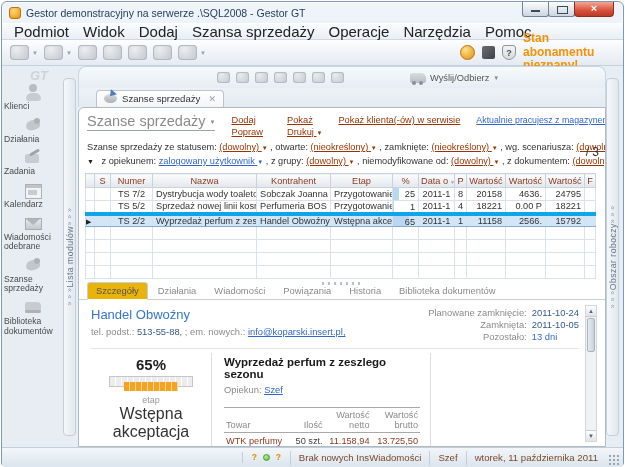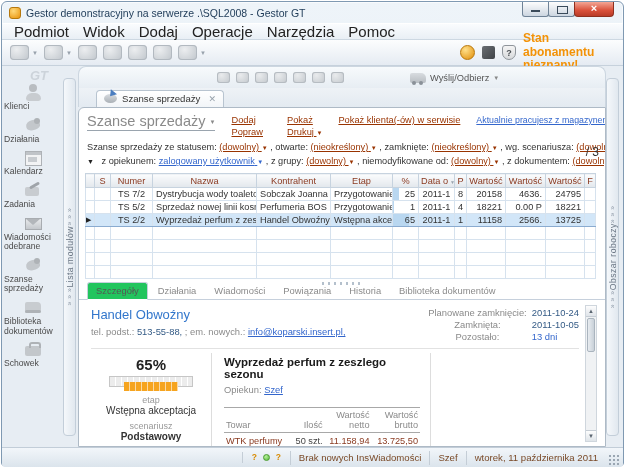--- a/index.html
+++ b/index.html
@@ -125,60 +125,60 @@
 
   
   .grid-wrap { padding:2px 0 0 6px; }
   table.grid { border-collapse:collapse; table-layout:fixed; width:508px; font-size:9.2px; }
   table.grid th { background:linear-gradient(#fbfcfd,#e2e7ec); border:1px solid #c7d3df; color:#8b3a21;
     font-weight:normal; height:14px; padding:0 2px; overflow:hidden; white-space:nowrap; cursor:pointer; }
   table.grid td { border:1px solid #d6e2ee; height:13px; padding:0 3px; overflow:hidden; white-space:nowrap; color:#333; }
   td.t-text { color:#7e3b22; }
   td.t-num { text-align:right; }
   td.t-ctr { text-align:center; }
-  tr.sel td { background:#d2e6f8; border-top:1px solid #0ea5e9; border-bottom:1px solid #8aabd0; }
+  tr.sel td { background:#d2e6f8; border-top:4px solid #0ea5e9; border-bottom:1px solid #8aabd0; }
   tr.sel td.cell-marker { position:relative; }
   tr.sel td.cell-marker::after { content:"\25B6"; position:absolute; left:0px; top:2px; font-size:7px; color:#222; }
   .sort-caret::after { content:"\25BC"; font-size:5px; color:#9aa4ae; margin-left:2px; }
   td.pct-cell { position:relative; padding:0; }
   .pct-fill { position:absolute; left:0; top:0; bottom:0; background:#b9d7f0; }
   .pct-num { position:absolute; right:3px; top:0; line-height:13px; }
 
   .c-spacer { flex:1; }
   .splitter { height:7px; position:relative; cursor:row-resize; }
   .splitter::after { content:""; position:absolute; left:50%; top:3px; width:40px; height:3px; margin-left:-20px;
     background:repeating-linear-gradient(90deg,#b4c0cc 0 2px,transparent 2px 6px); }
 
   
   .dtabs { display:flex; align-items:flex-end; gap:2px; padding:0 8px; height:17px; border-bottom:1px solid #c6d0dc; font-size:9.4px; }
   .dtab { padding:2px 8px 3px 8px; color:#8a8a8a; cursor:pointer; white-space:nowrap; }
-  .dtab.active { background:#22c55e; border:1px solid #c6d0dc; border-bottom:1px solid #fff; border-radius:3px 3px 0 0; color:#555; margin-bottom:-1px; }
+  .dtab.active { background:#eab308; border:1px solid #c6d0dc; border-bottom:1px solid #fff; border-radius:3px 3px 0 0; color:#555; margin-bottom:-1px; }
 
   
   .dbody { position:relative; height:146px; padding:7px 26px 0 12px; }
   .dinfo { display:flex; }
   .client-name { font-size:13px; color:#3377cc; cursor:pointer; }
   .contact { font-size:9.4px; color:#8a8a8a; margin-top:4px; }
   .contact .cv { color:#335a85; }
   .dates { margin-left:auto; display:grid; grid-template-columns:auto auto; column-gap:5px; row-gap:1px; font-size:9.4px; }
-  .dl { color:#8a8a8a; text-align:center;margin-left:20px; }
+  .dl { color:#8a8a8a; text-align:right;margin-left:20px; }
   .dv { color:#335a85; }
   .dv.blue { color:#3366cc; }
   .dhr { border:none; border-top:1px solid #e2e2e2; margin:6px 0 4px 0; }
   .dcols { display:flex; height:96px; }
   .dc1 { width:120px; text-align:center; padding-top:3px; }
   .vline { width:1px; background:#ddd; }
   .dc2 { width:218px; padding:3px 10px 0 12px; }
   .dc3 { flex:1; }
   .big-pct { font-size:15px; font-weight:bold; color:#222; }
   .pbar { width:84px; height:11px; margin:3px auto 8px auto; border:1px solid #c6c6c6;
     background:repeating-linear-gradient(90deg,#ececec 0 5px,#fff 5px 6px); }
   .pfill { height:100%; background:repeating-linear-gradient(90deg,#f6a41f 0 5px,#fcd9a4 5px 6px); }
   .slabel { font-size:9px; color:#999; margin-top:5px; }
-  .sval { font-size:10px; color:#333; }
+  .sval { font-size:16px; color:#333; }
   .sval.bold { font-weight:bold; }
   .opp-title { font-size:11.5px; font-weight:bold; color:#1a1a1a; }
   .owner { font-size:9.4px; color:#8a8a8a; margin:4px 0 12px 0; }
   table.ptable { width:100%; border-collapse:collapse; font-size:9.2px; }
   table.ptable th { color:#8a8a8a; font-weight:normal; border-top:1px solid #a8a8a8; border-bottom:1px solid #a8a8a8;
     padding:2px; text-align:right; vertical-align:bottom; line-height:1.1; }
   table.ptable th:first-child { text-align:left; }
   table.ptable td { padding:3px 2px 4px 2px; border-bottom:1px solid #c4c4c4; text-align:right; vertical-align:top; color:#8a3a20; line-height:1.15; }
   table.ptable td:first-child { text-align:left; }
   table.ptable td.qty { color:#444; }
@@ -211,20 +211,21 @@
       <div class="wbtn min"></div>
       <div class="wbtn max"></div>
       <div class="wbtn close">×</div>
     </div>
   </div>
 
   <div class="menubar">
     <span class="menu-item">Podmiot</span>
     <span class="menu-item">Widok</span>
     <span class="menu-item">Dodaj</span>
+    <span class="menu-item">Szansa sprzedaży</span>
     <span class="menu-item">Operacje</span>
     <span class="menu-item">Narzędzia</span>
     <span class="menu-item">Pomoc</span>
   </div>
 
   <div class="toolbar">
     <div class="tb-group">
       <span class="tb-icon"></span>
         <span class="tb-caret">▼</span>
       <span class="tb-icon"></span>
@@ -250,42 +251,38 @@
     <div class="sidebar">
       <div class="side-item">
         <div class="sicon ic-person"></div>
         <div class="side-label">Klienci</div>
       </div>
       <div class="side-item">
         <div class="sicon ic-hand"></div>
         <div class="side-label">Działania</div>
       </div>
       <div class="side-item">
+        <div class="sicon ic-pen"></div>
+        <div class="side-label">Zadania</div>
+      </div>
+      <div class="side-item">
         <div class="sicon ic-cal"></div>
         <div class="side-label">Kalendarz</div>
-      </div>
-      <div class="side-item">
-        <div class="sicon ic-pen"></div>
-        <div class="side-label">Zadania</div>
       </div>
       <div class="side-item">
         <div class="sicon ic-mail"></div>
         <div class="side-label">Wiadomości odebrane</div>
       </div>
       <div class="side-item">
         <div class="sicon ic-hand"></div>
         <div class="side-label">Szanse sprzedaży</div>
       </div>
       <div class="side-item">
         <div class="sicon ic-book"></div>
         <div class="side-label">Biblioteka dokumentów</div>
-      </div>
-      <div class="side-item">
-        <div class="sicon ic-case"></div>
-        <div class="side-label">Schowek</div>
       </div>
     </div>
 
     <div class="vstrip strip-left">
       <span>Lista modułów</span>
     </div>
     <div class="vstrip strip-right">
       <span>Obszar roboczy</span>
     </div>
 
@@ -432,21 +429,21 @@
               <td class="t-text">Handel Obwoźny</td>
               <td class="t-text">Wstępna akcept</td>
               <td class="pct-cell">
                     <span class="pct-fill" style="width: 65%; display: inline-block; height: 100%;"></span>
                     <span class="pct-num">65</span>
                   </td>
               <td class="t-ctr">2011-1</td>
               <td class="t-num">1</td>
               <td class="t-num">11158</td>
               <td class="t-num">2566.</td>
-              <td class="t-num">13725</td>
+              <td class="t-num">15792</td>
               <td></td>
             </tr>
             <tr>
                   <td></td>
                   <td></td>
                   <td></td>
                   <td></td>
                   <td></td>
                   <td></td>
                   <td></td>

